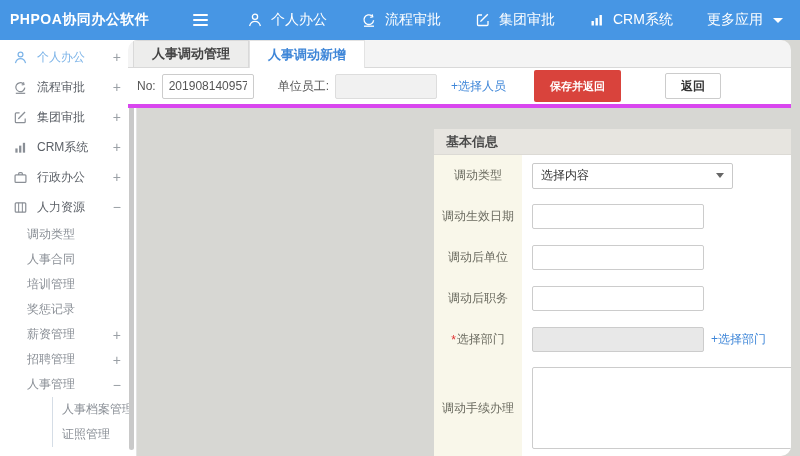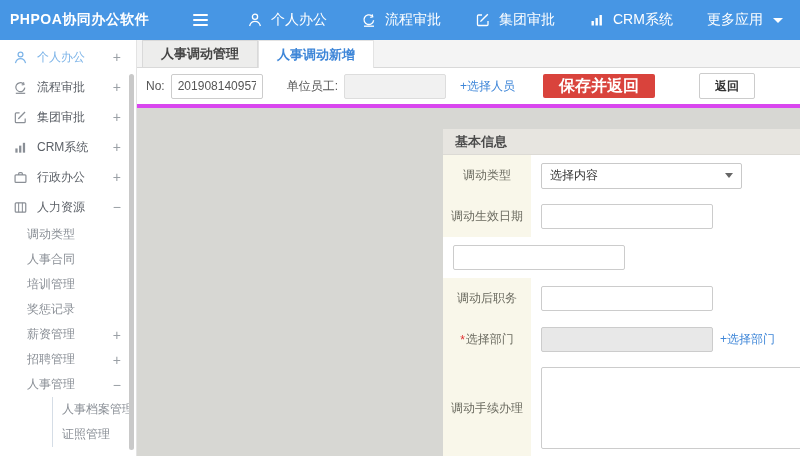--- a/index.html
+++ b/index.html
@@ -46,21 +46,21 @@
     height:25px; display:flex; align-items:center; padding-left:27px;
     font-size:12px; color:#8a8f96; position:relative; cursor:pointer;
   }
   .subsub-wrap { margin-left:52px; border-left:1px solid #d5dde6; }
   .subsub-wrap .side-sub { padding-left:9px; }
   .scroll-thumb {
     position:absolute; right:2px; top:34px; width:5px; height:376px;
     background:#c9c9c9; border-radius:3px;
   }
   
-  .main { position:absolute; top:40px; left:137px; width:663px; height:416px; overflow:hidden; }
+  .main { position:absolute; top:40px; left:128px; width:663px; height:416px; overflow:hidden;border-radius:10px; }
   .tabbar {
     height:28px; background:#f4f4f4; border-bottom:1px solid #d9d9d9;
     display:flex; align-items:flex-end; padding-left:5px;
   }
   .tab {
     height:27px; line-height:26px; padding:0 18px; font-size:13px; font-weight:bold;
     color:#444; background:#ededec; border:1px solid #d9d9d9; border-bottom:none; cursor:pointer;
   }
   .tab.active {
     background:#fff; color:var(--tab-blue,#3e86d8); height:28px; margin-bottom:-1px; line-height:27px;
@@ -72,22 +72,22 @@
   }
   .tb-label { margin-left:9px; }
   .tb-input {
     margin-left:6px; width:92px; height:25px; border:1px solid #ccc; border-radius:2px;
     padding:0 6px; font-size:12px; color:#555; font-family:inherit; background:#fff;
   }
   .tb-input.gray { width:102px; background:#f1f1f1; border-color:#ddd; }
   .tb-label2 { margin-left:24px; }
   .tb-link { margin-left:14px; color:var(--link-blue,#3e86d8); cursor:pointer; text-decoration:none; }
   .btn-save {
-    margin-left:28px; height:24px; padding:0 16px; background:var(--save-red,#d9433c);
-    color:#fff; border:none; border-radius:2px; font-size:16px; font-weight:bold;
+    margin-left:28px; height:32px; padding:0 16px; background:var(--save-red,#d9433c);
+    color:#fff; border:none; border-radius:2px; font-size:11px; font-weight:bold;
     font-family:inherit; cursor:pointer;
   }
   .btn-back {
     margin-left:44px; height:26px; padding:0 15px; background:#fff; color:#333;
     border:1px solid #ccc; border-radius:2px; font-size:12px; font-weight:bold;
     font-family:inherit; cursor:pointer;
   }
   
   .content { position:relative; width:663px; height:348px; }
   .form-panel { position:absolute; left:306px; top:21px; width:560px; }
@@ -312,20 +312,21 @@
       </div>
 
       <div class="frow h41">
         <div class="flabel">调动生效日期</div>
         <div class="ffield">
           <input class="f-input" value="" style="">
         </div>
       </div>
 
       <div class="frow h41">
+        <div class="flabel">调动后单位</div>
         <div class="ffield">
           <input class="f-input" value="" style="">
         </div>
       </div>
 
       <div class="frow h41">
         <div class="flabel">调动后职务</div>
         <div class="ffield">
           <input class="f-input" value="" style="">
         </div>

